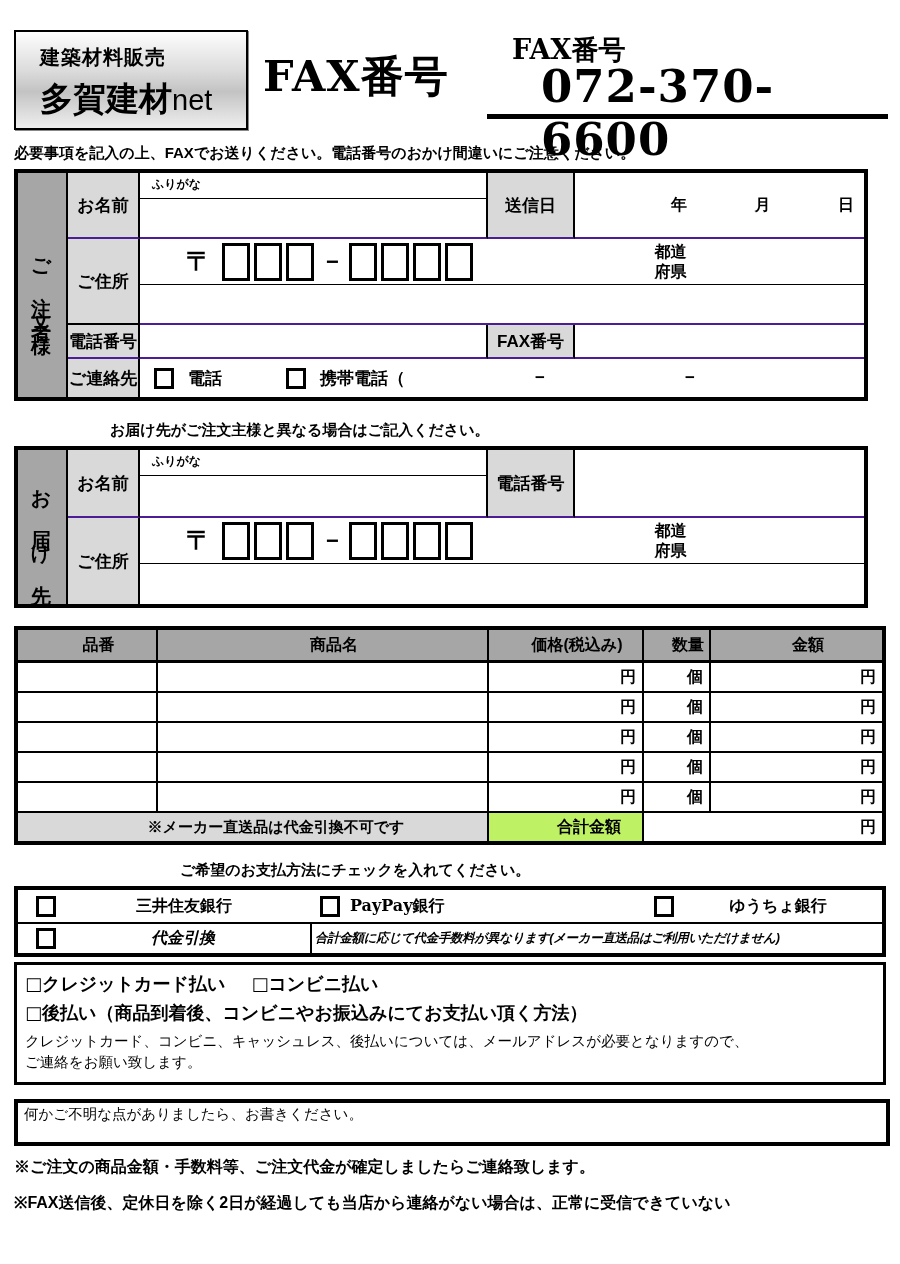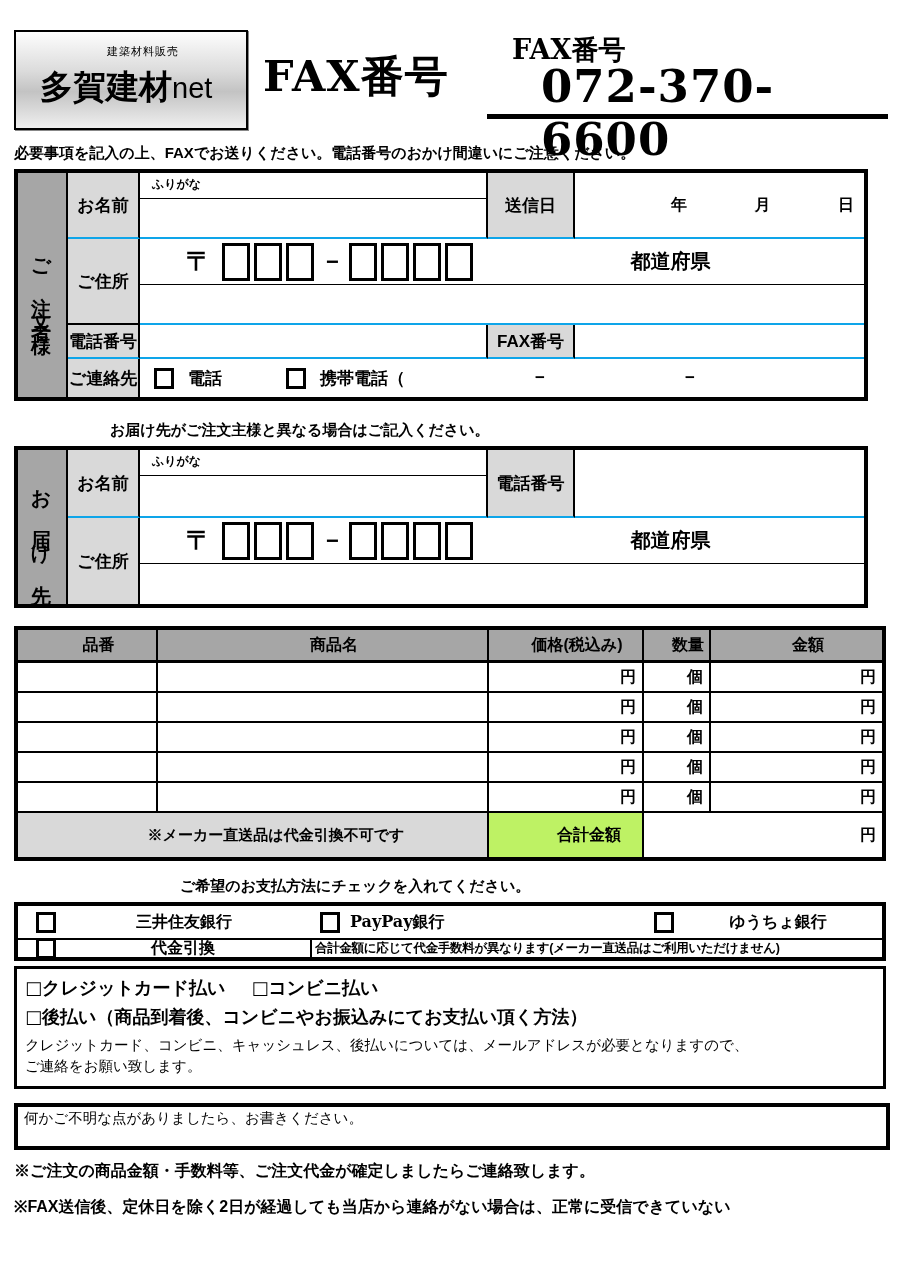--- a/index.html
+++ b/index.html
@@ -12,32 +12,32 @@
 
   
   .header { position:relative; height:140px; }
   .logo-box {
     position:absolute; left:14px; top:30px; width:234px; height:100px;
     border:2px solid #000;
     background:linear-gradient(180deg,#fdfdfd 0%,#dcdcdc 40%,#c3c3c3 62%,#efefef 100%);
     padding:12px 0 0 24px;
     box-shadow:1px 1px 0 #888;
   }
-  .logo-line1 { font-size:11px; font-weight:normal; letter-spacing:1px;text-align:center; }
+  .logo-line1 { font-size:20px; font-weight:bold; letter-spacing:1px; }
   .logo-line2 { font-size:33px; font-weight:bold; letter-spacing:0px; margin-top:6px; }
   .logo-suffix { font-size:29px; font-weight:normal; }
   .form-title { position:absolute; left:263px; top:48px; font-size:43px; font-weight:bold; font-family:"DejaVu Serif", serif; letter-spacing:1px; }
   .fax-label { position:absolute; left:512px; top:32px; font-size:27px; font-weight:bold; font-family:"DejaVu Serif", serif; }
   .fax-number { position:absolute; left:541px; top:60px; font-size:45px; font-weight:bold; font-family:"DejaVu Serif", serif; letter-spacing:1px; }
   .fax-underline { position:absolute; left:487px; top:114px; width:401px; height:5px; background:#000; }
 
   .instruction { margin:4px 0 0 14px; font-size:15px; font-weight:bold; }
   .cell  { display:flex; align-items:center; }
   .br  { border-right:2px solid #000; }
-  .bb  { border-bottom:2px solid #0ea5e9; }
+  .bb  { border-bottom:2px solid #4c1d95; }
   .bb1 { border-bottom:1px solid #000; }
   .vlabel {
     background:#a6a6a6; border-right:2px solid #000;
     display:flex; align-items:center; justify-content:center;
     writing-mode:vertical-rl; text-orientation:upright;
     font-weight:bold; font-size:20px; letter-spacing:13px; padding-top:8px;
   }
   .flabel { background:#d9d9d9; display:flex; align-items:center; justify-content:center; font-weight:bold; font-size:17px; }
   .furigana-cell { font-size:12px; font-weight:bold; padding:3px 0 0 12px; align-items:flex-start; }
 
@@ -46,55 +46,55 @@
     display:grid; margin-left:14px; width:854px; border:4px solid #000;
   }
   .t1 { margin-top:6px; grid-template-columns:50px 72px 348px 87px 1fr; grid-template-rows:26px 40px 46px 40px 34px 38px; }
   .t2 { grid-template-columns:50px 72px 348px 87px 1fr; grid-template-rows:26px 42px 46px 40px; }
 
   .date-cell { display:flex; align-items:center; justify-content:space-between; padding:0 10px 0 96px; font-weight:bold; font-size:16px; }
   .postal-wrap { display:flex; align-items:center; padding-left:46px; }
   .postal-mark { font-size:26px; font-weight:bold; margin-right:10px; }
   .pbox { width:28px; height:38px; background:#fff; border:3px solid #000; margin-right:4px; display:inline-block; }
   .psep { font-size:22px; font-weight:bold; margin:0 10px 0 8px; }
-  .pref { flex:1; display:flex; flex-direction:row; align-items:center; justify-content:center; font-size:20px; font-weight:bold; line-height:1.25; }
+  .pref { flex:1; display:flex; flex-direction:column; align-items:center; justify-content:space-between; font-size:16px; font-weight:bold; line-height:1.25; }
   .cb { width:20px; height:21px; background:#fff; border:3px solid #000; display:inline-block; flex:none; }
   .contact-cell { display:flex; align-items:center; font-weight:bold; font-size:17px; }
 
   .note-line { margin:20px 0 6px 110px; font-size:15px; font-weight:bold; }
 
   
   .ptable { margin:18px 0 0 14px; width:872px; border:4px solid #000; }
   .prow { display:flex; }
   .ptable .hcell { display:flex; align-items:center; justify-content:center; font-weight:bold; font-size:16px; background:#a6a6a6;padding-left:23px; }
   .phead { border-bottom:3px solid #000; }
   .phead > div { height:30px; }
   .pbody > div { height:28px; background:#fff; }
   .pbody { border-bottom:2px solid #000; }
   .pc1 { width:140px; } .pc2 { width:331px; } .pc3 { width:155px; } .pc4 { width:67px; } .pc5 { flex:1; }
   .unit { display:flex; align-items:center; justify-content:flex-end; padding-right:6px; font-weight:bold; font-size:16px; }
   .pfoot { display:flex; }
-  .pfoot > div { height:44px;padding-left:47px; }
+  .pfoot > div { height:28px;padding-left:47px; }
   .pfoot-note { width:471px; background:#d9d9d9; display:flex; align-items:center; justify-content:center; font-weight:bold; font-size:15px; }
   .pfoot-total { width:155px; background:#bef264; display:flex; align-items:center; justify-content:center; font-weight:bold; font-size:16px; }
 
   
   .pay-caption { margin:16px 0 6px 180px; font-size:15px; font-weight:bold; }
   .pay { margin-left:14px; width:872px; border:4px solid #000; }
   .pay-title { height:30px; background:#a6a6a6; border-bottom:2px solid #000; display:flex; align-items:center; justify-content:center; font-weight:bold; font-size:17px; letter-spacing:2px; }
   .pay-banks { height:34px; border-bottom:2px solid #000; display:flex; align-items:center; }
   .bank-g { display:flex; align-items:center; height:100%; }
   .bank-g1 { width:294px; padding-left:18px; }
   .bank-g1 .bk-label { flex:1; text-align:center; }
   .bank-g2 { width:330px; padding-left:8px; }
   .bank-g2 .bk-label { margin-left:10px; }
   .bank-g3 { flex:1; padding-left:12px; }
   .bank-g3 .bk-label { flex:1; text-align:center; }
   .bk-label { font-weight:bold; font-size:16px; }
-  .pay-cod { height:17px; display:flex; }
+  .pay-cod { height:29px; display:flex;font-style:italic; }
   .cod-cell { width:294px; border-right:2px solid #000; display:flex; align-items:center; padding-left:18px; }
   .cod-cell .bk-label { flex:1; text-align:center; }
   .cod-note { flex:1; display:flex; align-items:center; padding:5px 3px; font-weight:bold; font-size:12.5px; letter-spacing:-0.3px; }
 
   .options-box { margin:5px 0 0 14px; width:872px; border:3px solid #000; padding:5px 10px 8px 8px; }
   .opt-line { font-family:"DejaVu Serif", serif; font-weight:bold; font-size:18px; line-height:1.6; }
   .opt-gap { display:inline-block; width:26px; }
   .opt-note { font-family:"DejaVu Serif", serif; font-size:14.5px; line-height:1.5; margin-top:3px; }
 
   

